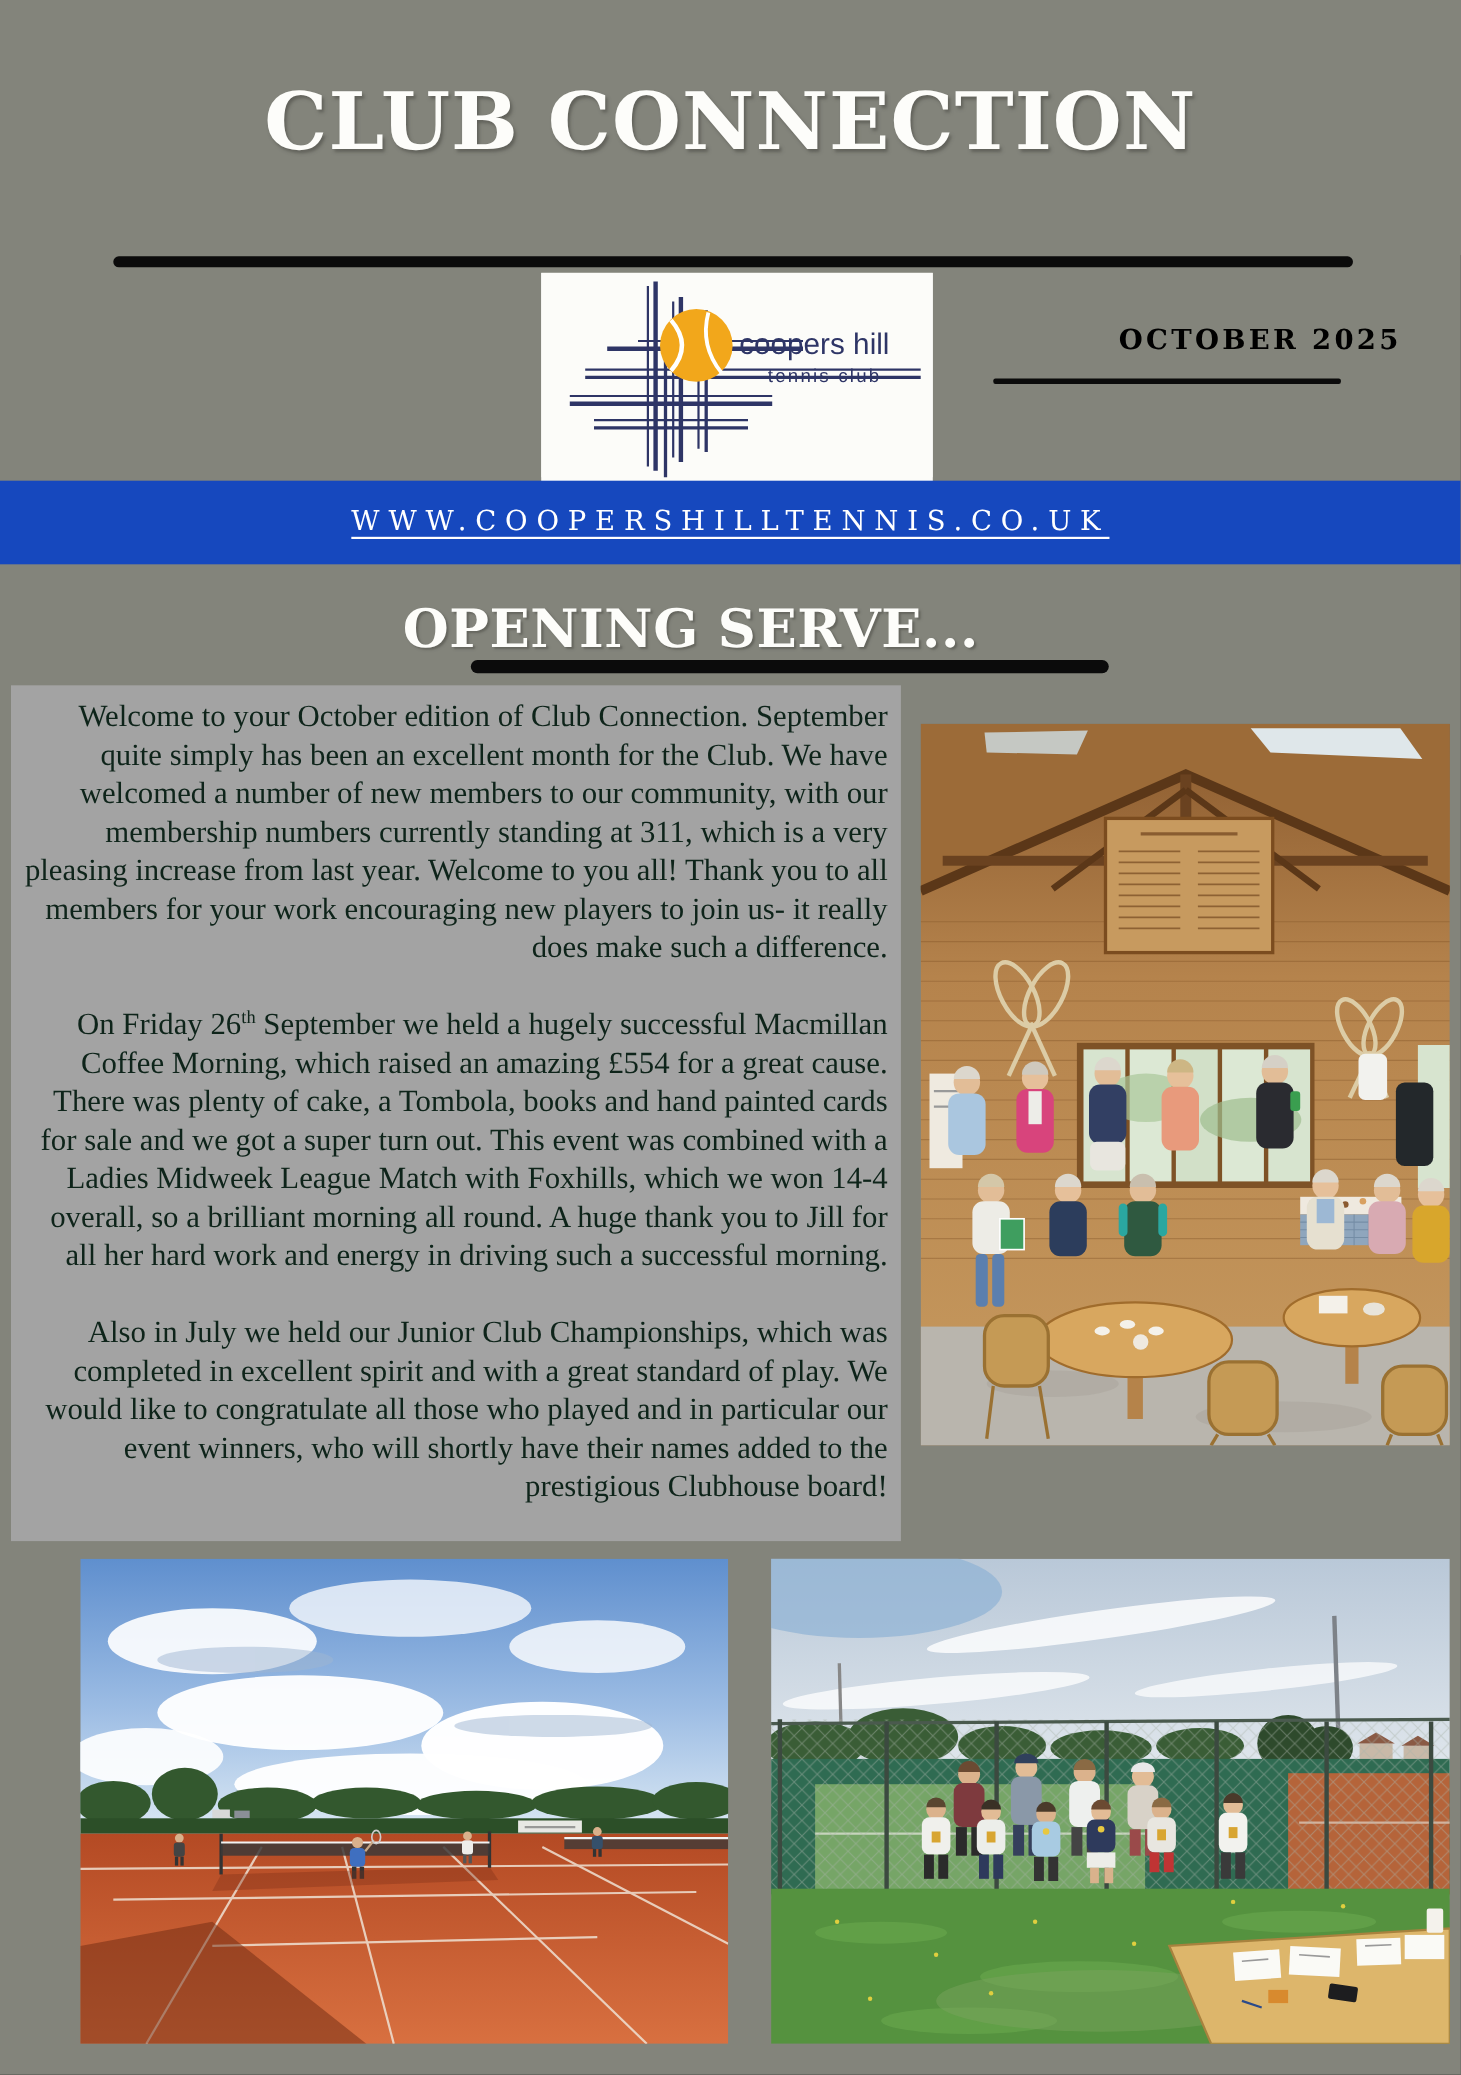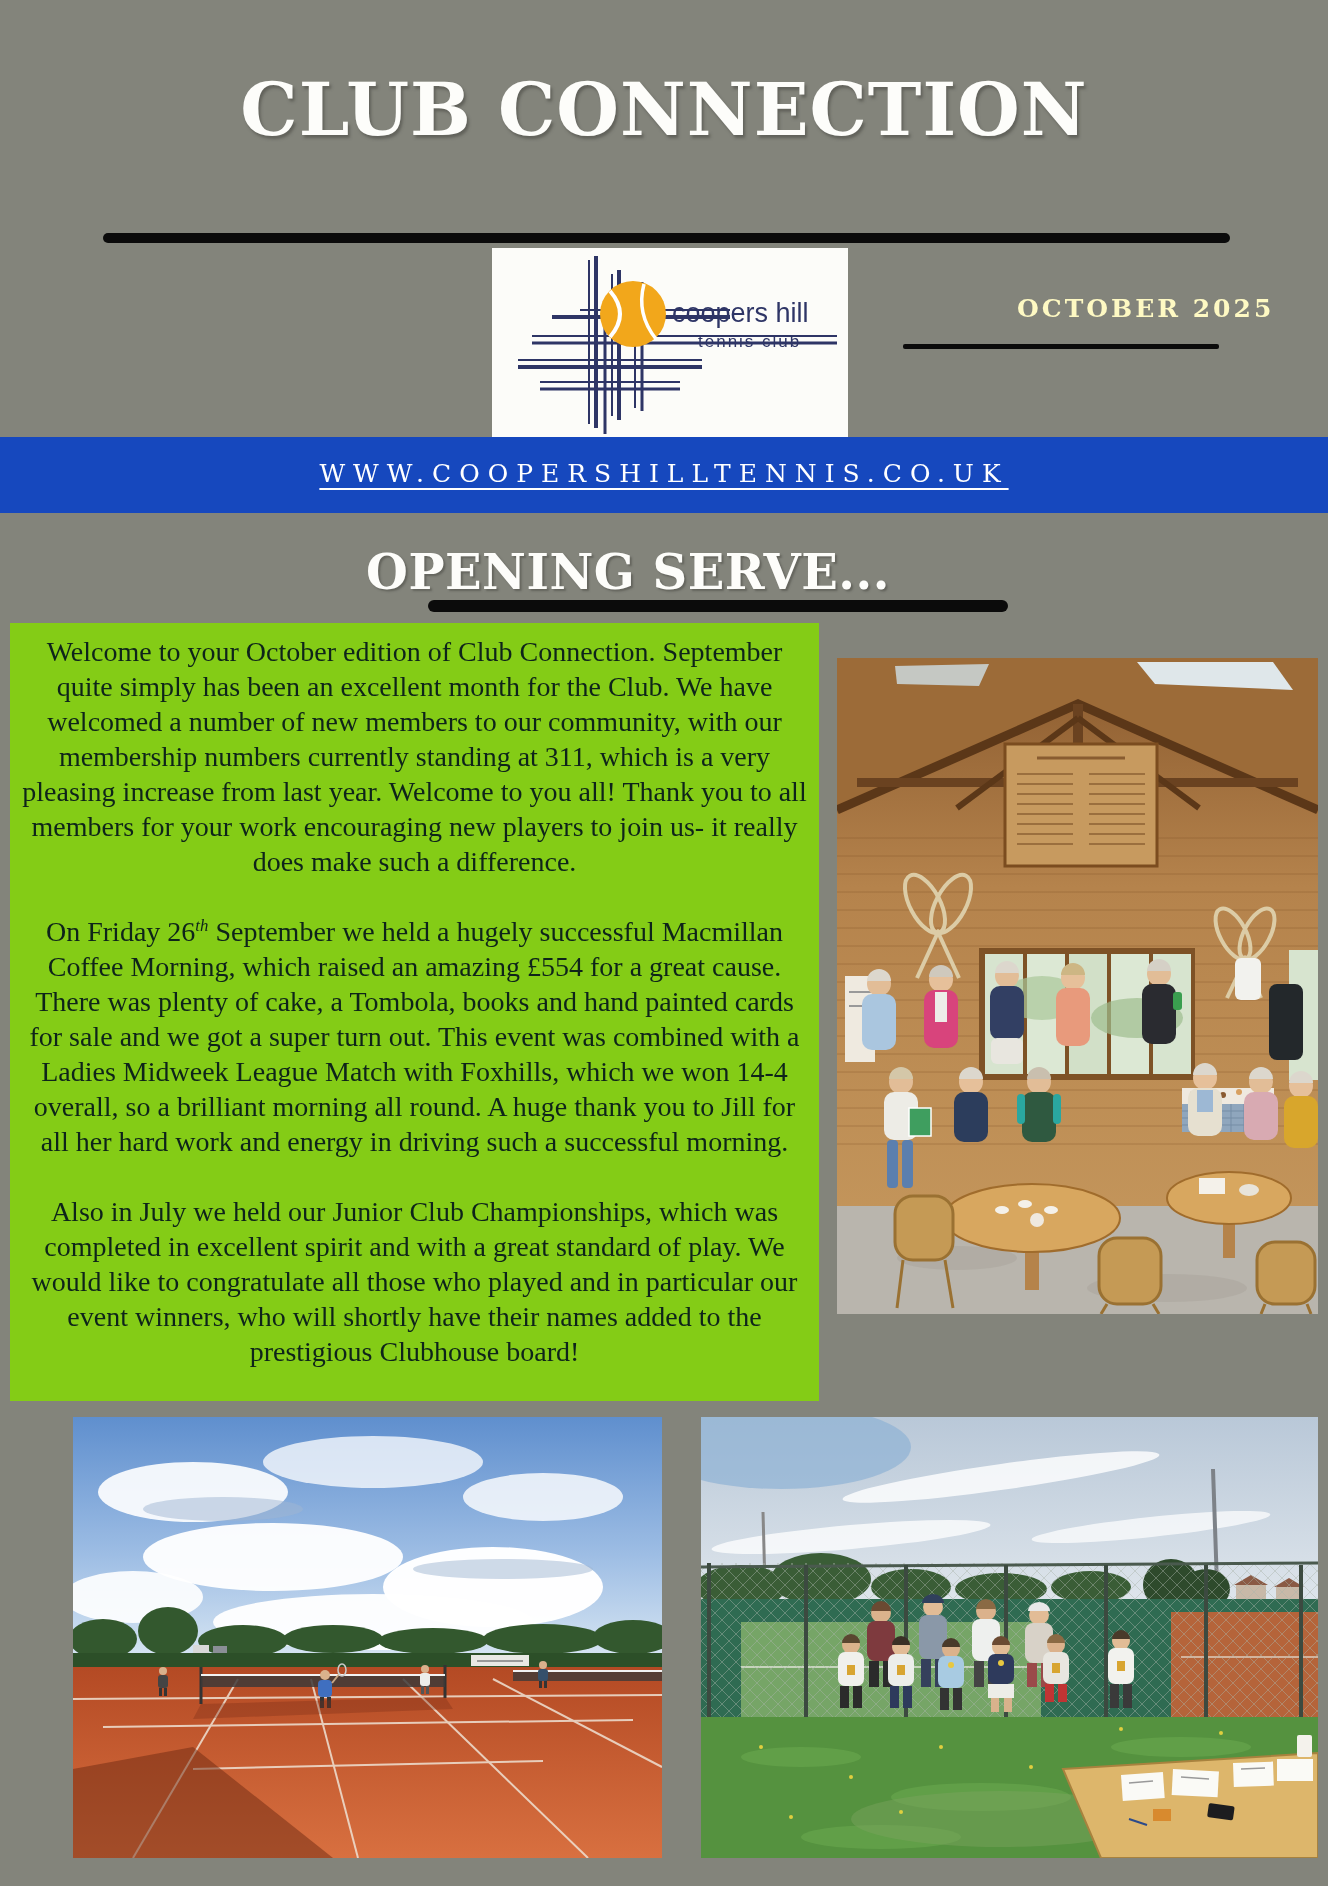--- a/index.html
+++ b/index.html
@@ -5,37 +5,37 @@
   html,body{margin:0;padding:0;background:#5a5b55;}
   #page{position:relative;width:1328px;height:1886px;margin:0 auto;background:#83847B;overflow:hidden;
         font-family:"DejaVu Serif",serif;}
   .abs{position:absolute;}
   
   #newsletter-title{left:0;top:72px;width:1328px;text-align:center;color:#FDFDFA;
      font-size:72px;font-weight:bold;line-height:1.05;letter-spacing:1px;
      text-shadow:2px 3px 3px rgba(70,70,64,.55);}
   #title-divider{left:103px;top:233px;width:1127px;height:10px;background:#0B0B0B;border-radius:5px;}
   #logo-box{left:492px;top:248px;width:356px;height:230px;background:#FCFCF9;}
-  #issue-date{left:960px;top:294px;width:320px;color:#fef9c3;font-size:25px;font-weight:bold;
+  #issue-date{left:960px;top:294px;width:320px;color:#000000;font-size:25px;font-weight:bold;
      letter-spacing:3px;text-align:left;padding-left:57px;box-sizing:border-box;}
   #issue-date-divider{left:903px;top:344px;width:316px;height:5px;background:#0B0B0B;border-radius:2px;}
   
   #website-banner{left:0;top:437px;width:1328px;height:76px;background:#1648BE;text-align:center;}
   #website-link{display:inline-block;margin-top:22px;color:#FFFFFF;font-size:25px;letter-spacing:8px;
      text-decoration:underline;text-underline-offset:6px;font-family:"DejaVu Serif",serif;}
   
   #section-heading{left:0;top:544px;width:1256px;text-align:center;color:#FDFDFA;font-size:48px;
      font-weight:bold;letter-spacing:0.5px;text-shadow:2px 2px 2px rgba(70,70,64,.5);}
   #section-heading-divider{left:428px;top:600px;width:580px;height:12px;background:#0B0B0B;border-radius:6px;}
-  #opening-serve-box{left:10px;top:623px;width:809px;height:778px;background:#84cc16;color:#0E241A;
-     font-family:"Liberation Serif",serif;font-size:28px;line-height:35px;text-align:center;
+  #opening-serve-box{left:10px;top:623px;width:809px;height:778px;background:#a3a3a3;color:#0E241A;
+     font-family:"Liberation Serif",serif;font-size:28px;line-height:35px;text-align:right;
      padding:11px 12px;box-sizing:border-box;overflow:hidden;}
   #opening-serve-box p{margin:0 0 35px 0;}
   #opening-serve-box p:last-child{margin-bottom:0;}
-  #opening-serve-box sup{font-size:0.6em;line-height:0;font-style:italic;}
+  #opening-serve-box sup{font-size:0.6em;line-height:0;}
   
   figure{margin:0;padding:0;}
   #photo-clubhouse{left:837px;top:658px;width:481px;height:656px;}
   #photo-courts{left:73px;top:1417px;width:589px;height:441px;}
   #photo-juniors{left:701px;top:1417px;width:617px;height:441px;}
   figure svg{display:block;width:100%;height:100%;}
 </style>
 </head>
 <body>
 

